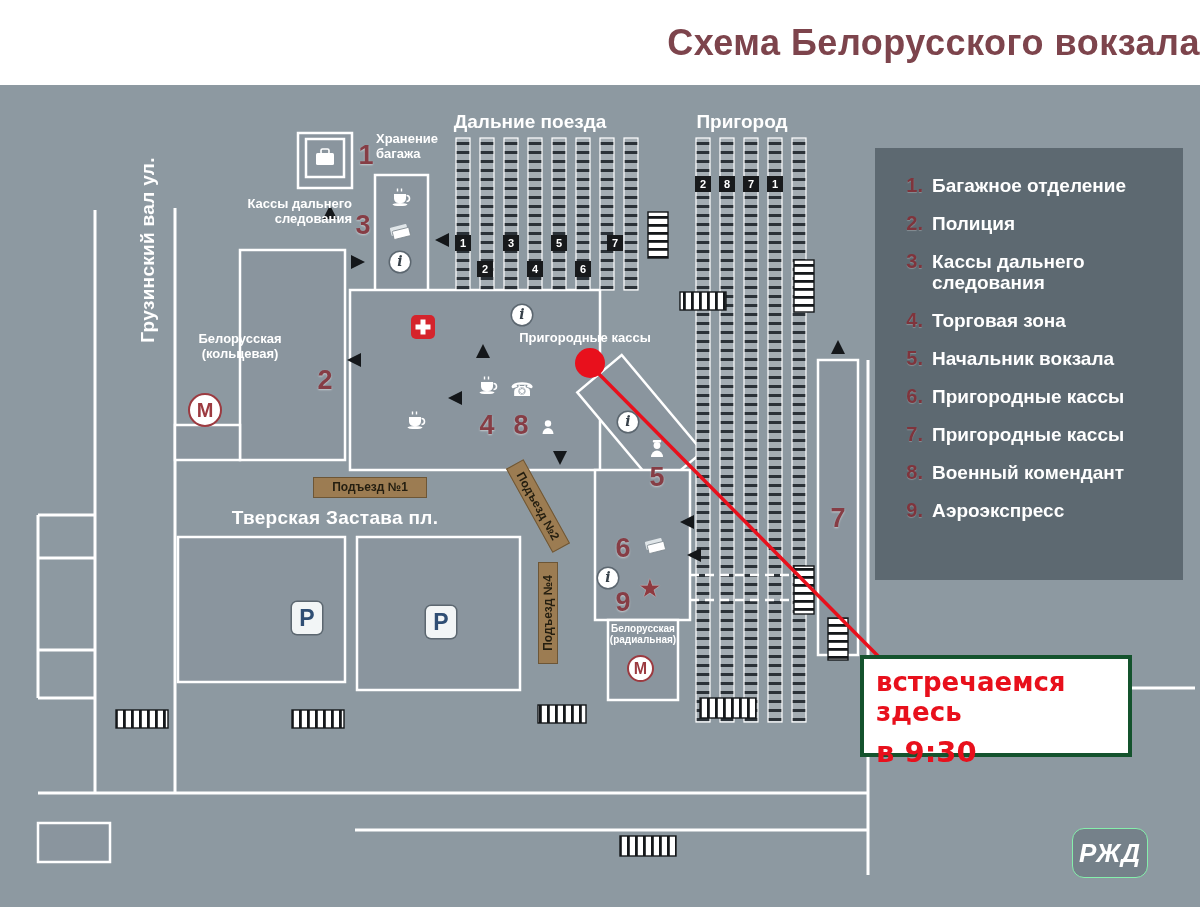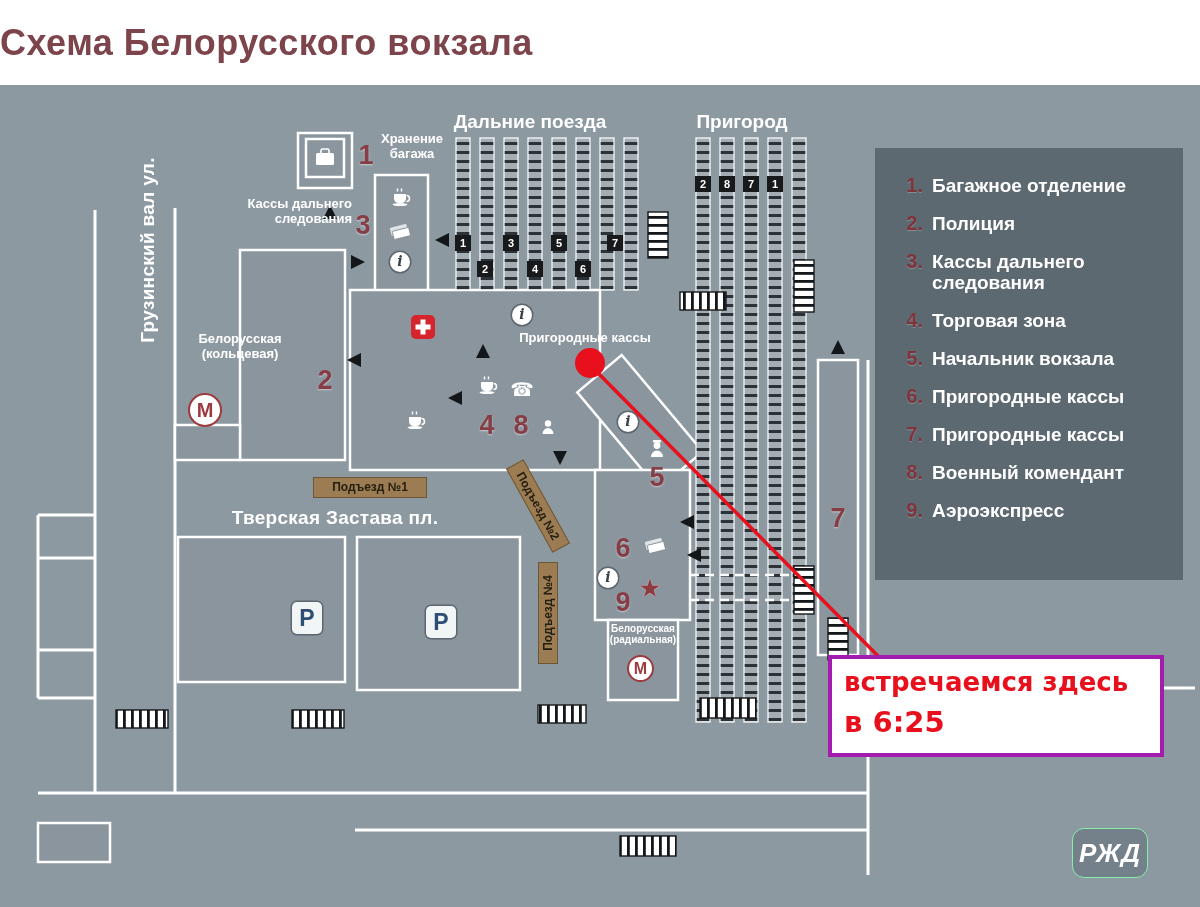--- a/index.html
+++ b/index.html
@@ -1,44 +1,44 @@
 <!DOCTYPE html>
 <html><head>
 <meta charset="utf-8">
 <style>
   html,body{margin:0;padding:0;}
   body{width:1200px;height:907px;overflow:hidden;background:#fff;font-family:"Liberation Sans",sans-serif;position:relative;}
   .abs{position:absolute;}
-  .header{position:absolute;top:0;left:0;width:1200px;height:85px;background:#ffffff;display:flex;align-items:center;justify-content:flex-start;}
+  .header{position:absolute;top:0;left:0;width:1200px;height:85px;background:#ffffff;display:flex;align-items:center;justify-content:flex-end;}
   .header h1{margin:0;font-size:36px;font-weight:800;color:#7d444c;letter-spacing:.5px;}
   .map{position:absolute;top:85px;left:0;width:1200px;height:822px;background:#8d99a1;}
   #map-svg,#overlay-svg{position:absolute;top:0;left:0;}
   #map-svg{z-index:1;}
   .lyr{z-index:2;}
   #overlay-svg{z-index:4;pointer-events:none;}
-  .lbl{color:#fff;font-weight:bold;line-height:1.12;text-align:center;}
+  .lbl{color:#fff;font-weight:bold;line-height:1.12;}
   .c{text-align:center;}
   .r{text-align:right;}
   .area-lbl{font-size:19px;}
   .street-lbl{font-size:19px;letter-spacing:.3px;}
   .small-lbl{font-size:13px;}
   .tiny-lbl{font-size:10px;}
   .num{color:#863d45;font-weight:800;font-size:27px;width:32px;height:30px;text-align:center;line-height:30px;text-shadow:0 1px 2px rgba(255,255,255,.5);}
   .sq{width:16px;height:16px;background:#17191b;color:#fff;font-size:11px;font-weight:bold;text-align:center;line-height:16px;}
   .info{width:20px;height:20px;border-radius:50%;background:#fff;color:#37414a;font-family:"DejaVu Serif",serif;font-style:italic;font-weight:bold;font-size:14px;text-align:center;line-height:19px;box-shadow:0 0 0 1.5px rgba(55,65,74,.55);}
   .badge{background:#9c7c52;color:#241e10;font-size:12px;font-weight:bold;text-align:center;line-height:19px;border:1px solid #6d5636;}
   .park{width:30px;height:32px;background:#f2f5f6;border-radius:5px;color:#2f4e74;font-weight:800;font-size:23px;text-align:center;line-height:32px;box-shadow:0 0 0 1.5px #5c6770;}
   .metro{border-radius:50%;background:#fff;color:#9c3a40;font-weight:800;text-align:center;border:2px solid #9c3a40;box-sizing:border-box;}
   .phone{color:#fff;font-size:19px;line-height:20px;text-align:center;width:24px;}
   .star{color:#8e3a40;font-size:26px;line-height:26px;width:28px;text-align:center;text-shadow:0 0 1px #fff;}
   .legend{position:absolute;left:875px;top:63px;width:308px;height:432px;background:#5d6971;z-index:3;box-sizing:border-box;padding:26px 14px 0 20px;display:flex;flex-direction:column;gap:15px;}
   .li{display:flex;gap:9px;align-items:flex-start;}
   .ln{color:#7f343c;font-weight:800;font-size:20px;width:28px;text-align:right;flex:none;text-shadow:0 1px 1px rgba(255,255,255,.25);}
   .lt{color:#ffffff;font-weight:bold;font-size:19px;line-height:1.12;padding-top:1px;}
-  .ann-box{position:absolute;left:828px;top:570px;width:336px;height:102px;background:#fff;border:4px solid #a21caf;box-sizing:border-box;z-index:5;}
+  .ann-box{position:absolute;left:860px;top:570px;width:272px;height:102px;background:#fff;border:4px solid #14532d;box-sizing:border-box;z-index:5;}
   .ann-box div{color:#e8101c;font-weight:800;font-family:"DejaVu Sans",sans-serif;padding-left:12px;}
   .ann1{font-size:26px;margin-top:8px;}
   .ann2{font-size:29px;margin-top:8px;}
   .logo{position:absolute;left:1072px;top:743px;width:76px;height:50px;background:#75818a;border:1px solid #86efac;border-radius:12px;color:#fff;font-weight:800;font-style:italic;font-size:26px;text-align:center;line-height:48px;z-index:2;box-sizing:border-box;letter-spacing:1px;}
 </style>
 </head>
 <body>
 
 <div class="header">
   <h1>Схема Белорусского вокзала</h1>
@@ -276,18 +276,18 @@
       </div>
   </div>
 
   <svg id="overlay-svg" width="1200" height="822" viewBox="0 0 1200 822">
     <line x1="597" y1="287" x2="879" y2="572" stroke="#e8101c" stroke-width="3.5"></line>
     <circle cx="590" cy="278" r="15" fill="#e8101c"></circle>
   </svg>
 
   <div class="ann-box">
     <div class="ann1">встречаемся здесь</div>
-    <div class="ann2">в 6:25</div>
+    <div class="ann2">в 9:30</div>
   </div>
 
   <div class="logo">РЖД</div>
 
 </div>
 
 </body></html>

